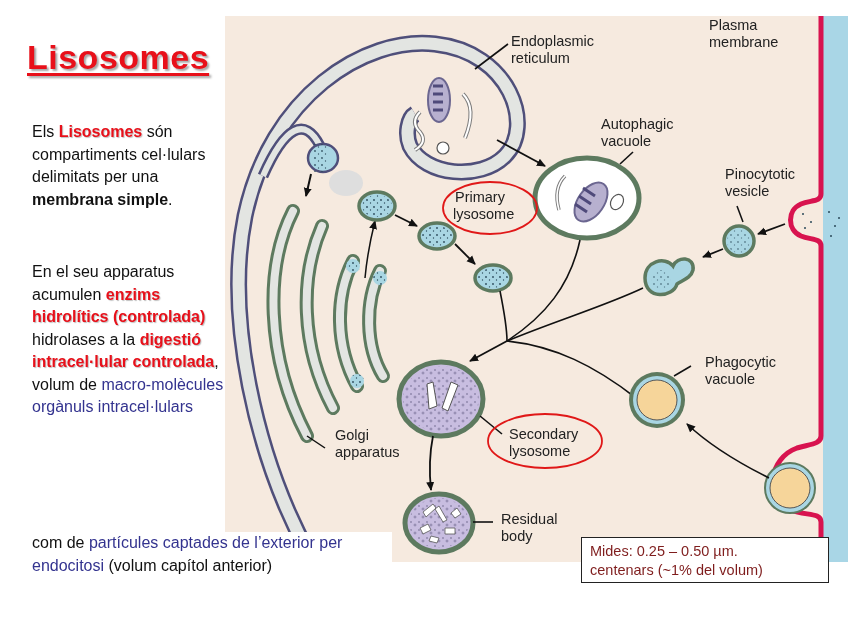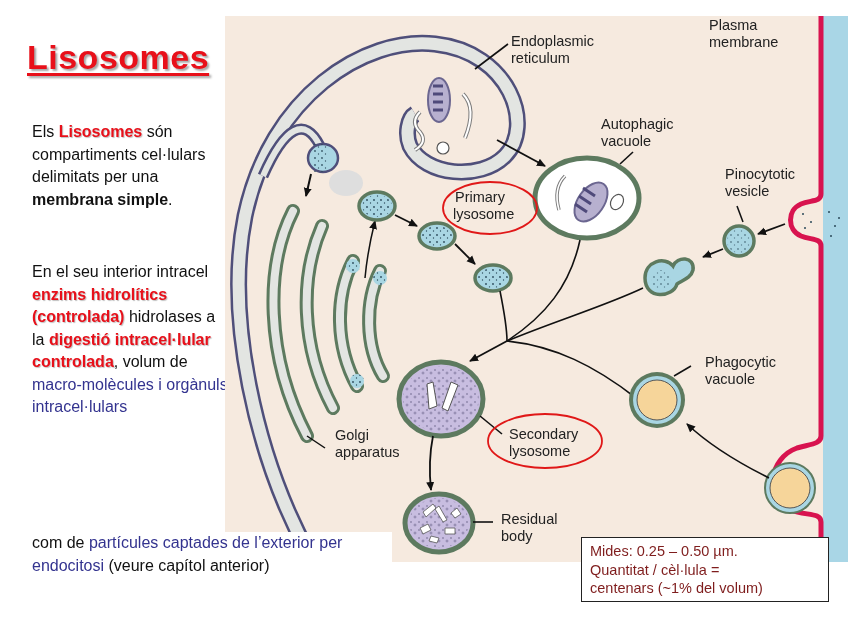--- a/index.html
+++ b/index.html
@@ -20,21 +20,21 @@
 </head>
 <body>
 
 <div class="title">Lisosomes</div>
 
 <div class="para p1">
   <span>Els </span><span class="red">Lisosomes</span><span> són compartiments cel·lulars delimitats per una </span><span class="bold">membrana simple</span><span>.</span>
 </div>
 
 <div class="para p2" style="width: 200px;">
-  <span>En el seu interior intracel </span><span class="red">enzims hidrolítics (controlada)</span><span> hidrolases a la </span><span class="red">digestió intracel·lular controlada</span><span>, volum de </span><span class="blue">macro-molècules i orgànuls intracel·lulars</span>
+  <span>En el seu apparatus acumulen </span><span class="red">enzims hidrolítics (controlada)</span><span> hidrolases a la </span><span class="red">digestió intracel·lular controlada</span><span>, volum de </span><span class="blue">macro-molècules i orgànuls intracel·lulars</span>
 </div>
 
 <div class="figure">
 <svg width="623" height="546" viewBox="0 0 623 546" xmlns="http://www.w3.org/2000/svg">
   <defs>
     <marker id="arr" markerWidth="10" markerHeight="10" refX="8" refY="5" orient="auto" markerUnits="userSpaceOnUse">
       <path d="M0,1 L9,5 L0,9 Z" fill="#111"></path>
     </marker>
     <pattern id="dots" width="7" height="7" patternUnits="userSpaceOnUse">
       <circle cx="2" cy="2" r="0.9" fill="#2b4a5a"></circle>
@@ -191,20 +191,19 @@
   <text class="lbl" x="110" y="424">Golgi</text>
   <text class="lbl" x="110" y="441">apparatus</text>
   <text class="lbl" x="284" y="423">Secondary</text>
   <text class="lbl" x="284" y="440">lysosome</text>
   <text class="lbl" x="276" y="508">Residual</text>
   <text class="lbl" x="276" y="525">body</text>
 </svg>
 </div>
 
 <div class="para p3">
-  <span> com de </span><span class="blue">partícules captades de l’exterior per endocitosi</span><span> (veure capítol anterior)</span>
+  <span> com de </span><span class="blue">partícules captades de l’exterior per endocitosi</span><span> (volum capítol anterior)</span>
 </div>
 
 <div class="infobox">
   <div>Mides: 0.25 – 0.50 µm.</div>
-  <div>Quantitat / cèl·lula =</div>
   <div>centenars (~1% del volum)</div>
 </div>
 
 </body></html>

